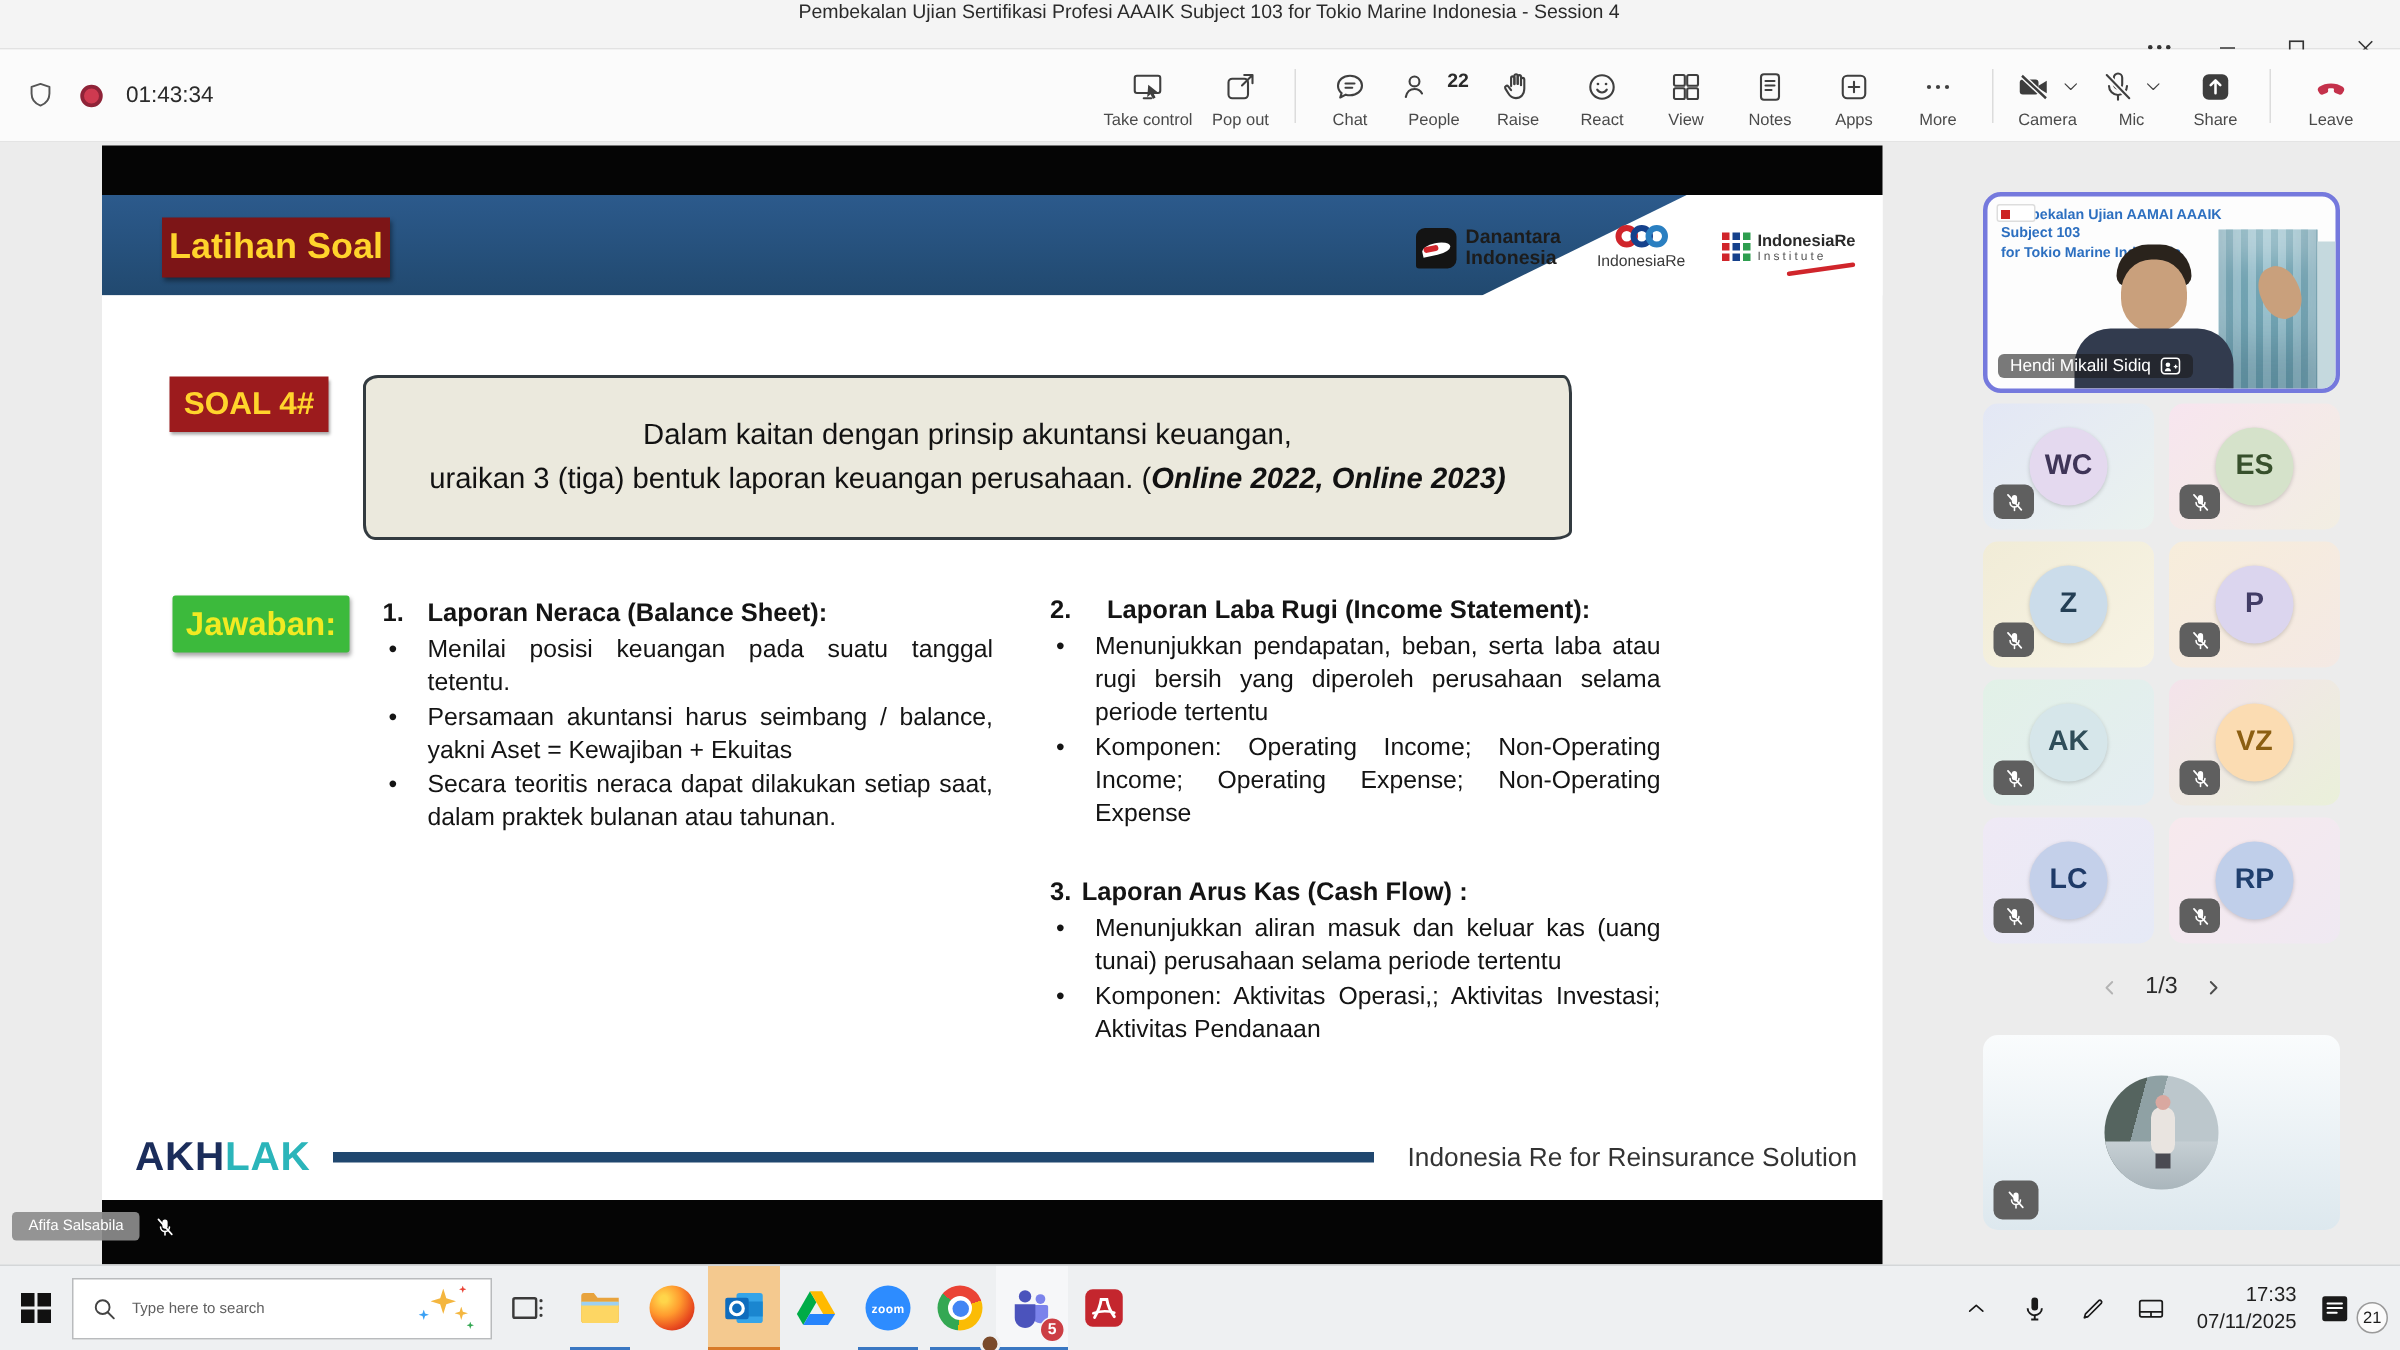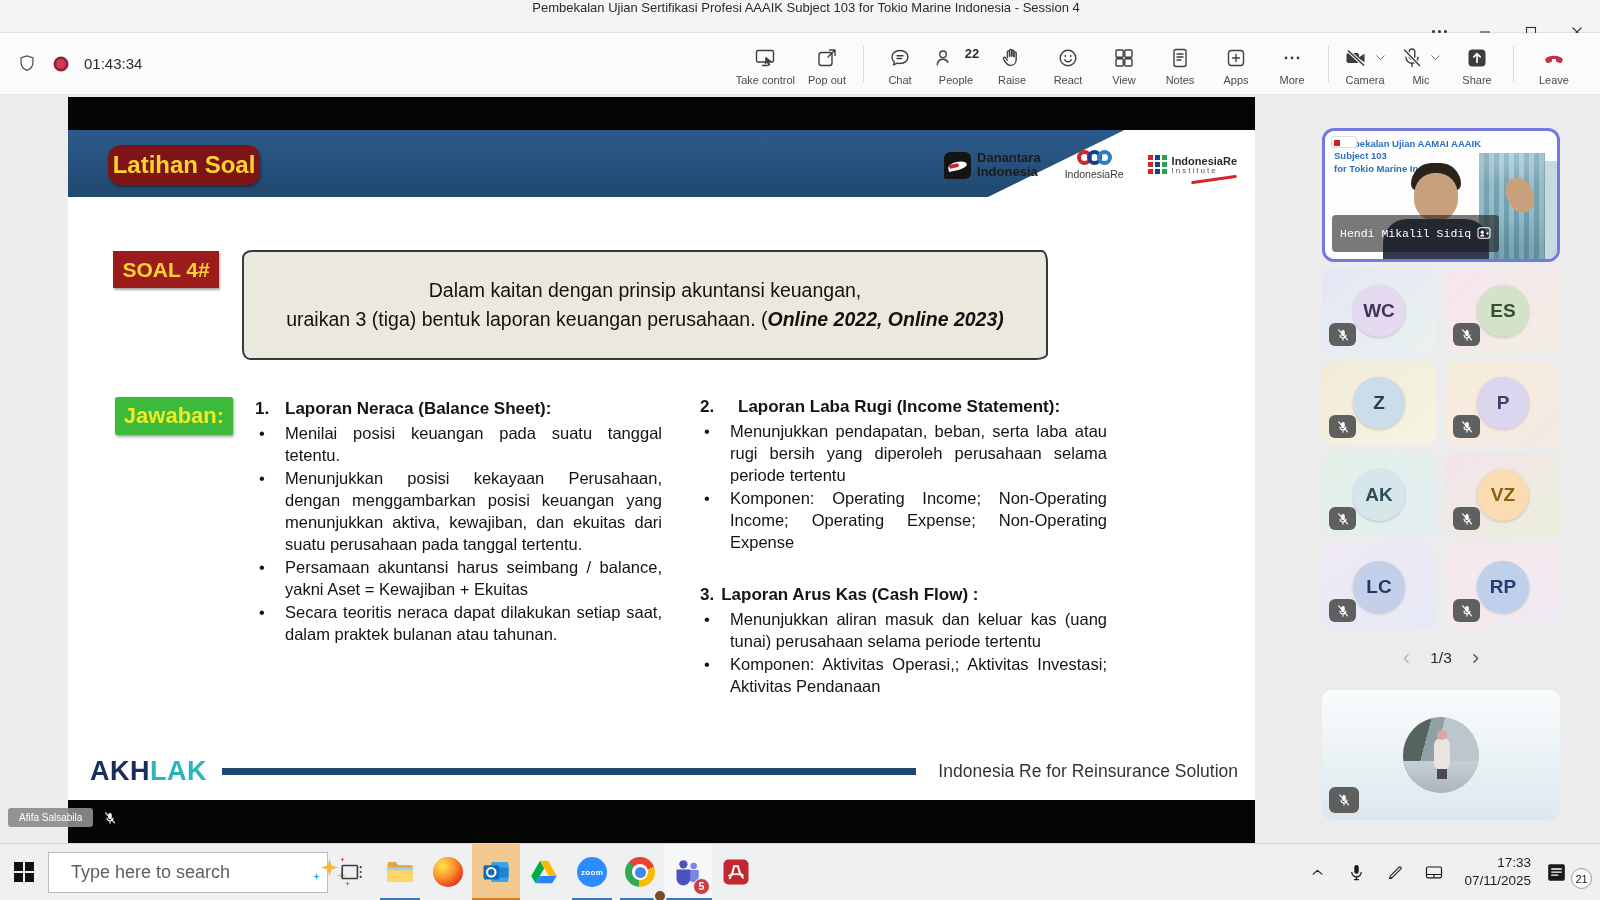--- a/index.html
+++ b/index.html
@@ -27,21 +27,21 @@
 
   
   .main { position:absolute; left:0; top:95px; width:1600px; height:748px; background:#ececec; }
   .slidewrap { position:absolute; left:68px; top:2px; width:1187px; height:746px; }
   .blacktop { position:absolute; left:0; top:0; width:100%; height:33px; background:#050505; }
   .blackbottom { position:absolute; left:0; bottom:0; width:100%; height:43px; background:#050505; }
   .slidebody { position:absolute; left:0; top:33px; width:100%; height:670px; background:#ffffff; }
 
   .banner { position:absolute; left:0; top:0; width:100%; height:67px; background:#fff; }
   .banner .blue { position:absolute; inset:0; background:linear-gradient(180deg,#2c5a8c,#21496f); clip-path:polygon(0 0, 89% 0, 77.5% 100%, 0 100%); }
-  .latihan { position:absolute; left:40px; top:15px; width:152px; height:40px; background:#7d1517; color:#ffd42c; font-size:24px; font-weight:bold; display:flex; align-items:center; justify-content:center; box-shadow:1px 2px 3px rgba(0,0,0,.4);border-radius:13px; }
+  .latihan { position:absolute; left:40px; top:15px; width:152px; height:40px; background:#7d1517; color:#ffd42c; font-size:24px; font-weight:bold; display:flex; align-items:center; justify-content:center; box-shadow:1px 2px 3px rgba(0,0,0,.4); }
   .logorow { position:absolute; right:18px; top:9px; height:52px; display:flex; align-items:center; gap:24px; }
   .logo-dan { display:flex; align-items:center; gap:6px; }
   .dan-ic { width:27px; height:27px; background:#141414; border-radius:6px 6px 6px 2px; position:relative; overflow:hidden; }
   .dan-ic::before { content:""; position:absolute; left:4px; top:10px; width:19px; height:8px; background:#fff; border-radius:50% 50% 50% 0; transform:rotate(-12deg); }
   .dan-ic::after { content:""; position:absolute; left:5px; top:12px; width:10px; height:4px; background:#d0252b; border-radius:2px; transform:rotate(-12deg); }
   .dan-tx { font-size:13px; font-weight:bold; color:#1c1c1c; line-height:1.05; }
   .logo-ire { display:flex; flex-direction:column; align-items:center; }
   .ire-circles { display:flex; }
   .ire-circles i { width:15px; height:15px; border-radius:50%; border:4px solid; display:inline-block; }
   .ire-circles i:nth-child(1){ border-color:#d0252b; }
@@ -87,21 +87,21 @@
   .speaker { position:relative; width:238px; height:134px; border:3px solid #7579dd; border-radius:12px; background:#fdfdfd; overflow:hidden; }
   .vbg-building { position:absolute; right:12px; top:22px; bottom:0; width:66px; background:repeating-linear-gradient(90deg,#9cc3cf 0 5px,#74a6b5 5px 10px); box-shadow:inset 0 -30px 30px rgba(20,60,80,.25), inset 0 20px 20px rgba(255,255,255,.3); }
   .vbg-building2 { position:absolute; right:0; top:30px; bottom:0; width:12px; background:#c5d9de; }
   .vbg-text { position:absolute; left:9px; top:7px; width:170px; font-size:9.5px; font-weight:bold; color:#2c6fc0; line-height:1.3; }
   .vbg-badge { position:absolute; left:6px; top:5px; width:26px; height:12px; background:#fff; border-radius:2px; border:1px solid #ddd; }
   .vbg-badge::before { content:""; position:absolute; left:2px; top:3px; width:6px; height:6px; background:#c22; }
   .sp-hair { position:absolute; left:86px; top:32px; width:50px; height:28px; background:#2a231c; border-radius:24px 24px 8px 8px; }
   .sp-head { position:absolute; left:89px; top:42px; width:44px; height:48px; background:#c9a07c; border-radius:46%; }
   .sp-body { position:absolute; left:58px; bottom:0; width:106px; height:40px; background:#323b4e; border-radius:24px 24px 0 0; }
   .sp-hand { position:absolute; right:24px; top:46px; width:26px; height:36px; background:#c9a07c; border-radius:46%; transform:rotate(-24deg); }
-  .nametag { position:absolute; left:7px; bottom:7px; background:rgba(25,25,25,.58); border-radius:4px; padding:12px 8px; display:flex; align-items:flex-start; gap:6px; color:#fff; font-size:11.5px;font-family:Liberation Mono, monospace; }
+  .nametag { position:absolute; left:7px; bottom:7px; background:rgba(25,25,25,.58); border-radius:4px; padding:2px 8px; display:flex; align-items:flex-start; gap:6px; color:#fff; font-size:11.5px; }
 
   .pgrid { display:grid; grid-template-columns:114px 114px; grid-gap:8px 10px; margin-top:7px; }
   .ptile { position:relative; width:114px; height:84px; border-radius:10px; overflow:hidden; cursor:pointer; }
   .avatarc { position:absolute; left:50%; top:50%; transform:translate(-50%,-50%); width:52px; height:52px; border-radius:50%; display:flex; align-items:center; justify-content:center; font-size:19px; font-weight:600; box-shadow:0 1px 3px rgba(0,0,0,.18); }
   .micoff { position:absolute; left:7px; bottom:7px; width:27px; height:23px; background:#5f5f5f; border-radius:6px; display:flex; align-items:center; justify-content:center; }
 
   .pgn { display:flex; align-items:center; justify-content:center; gap:17px; margin-top:13px; height:32px; }
   .pgn .pg { font-size:15.5px; color:#2b2b2b; }
   .pgnbtn { display:flex; align-items:center; cursor:pointer; }
 
@@ -111,21 +111,21 @@
   .pperson { position:absolute; left:41%; top:28%; width:16px; height:32px; background:#e9e4e0; border-radius:7px; z-index:2; }
   .pperson::before { content:""; position:absolute; left:3px; top:-8px; width:10px; height:10px; border-radius:50%; background:#d9a8a0; }
   .pperson::after { content:""; position:absolute; left:3px; bottom:-9px; width:10px; height:10px; background:#4a4a52; }
 
   
   .taskbar { position:absolute; left:0; top:843px; width:1600px; height:57px; background:#eef0f2; border-top:1px solid #d4d6d8; display:flex; align-items:center; }
   .startbtn { width:48px; height:57px; display:flex; align-items:center; justify-content:center; cursor:pointer; }
   .winlogo { display:grid; grid-template-columns:9px 9px; grid-gap:2px; }
   .winlogo i { width:9px; height:9px; background:#111; }
   .searchbox { width:280px; height:41px; background:#fff; border:1px solid #b9bbbd; display:flex; align-items:center; padding:0 8px 0 12px; gap:10px; }
-  .searchbox input { border:none; outline:none; flex:1; font-size:18px; color:#444; font-family:"Liberation Sans",sans-serif; background:transparent; }
+  .searchbox input { border:none; outline:none; flex:1; font-size:10px; color:#444; font-family:"Liberation Sans",sans-serif; background:transparent; }
   .searchbox input::placeholder { color:#5f5f5f; }
   .sparkles { position:relative; width:40px; height:34px; flex:none; }
   .star4 { position:absolute; clip-path:polygon(50% 0,62% 38%,100% 50%,62% 62%,50% 100%,38% 62%,0 50%,38% 38%); background:#f4b63f; }
   .tslot { width:48px; height:57px; display:flex; align-items:center; justify-content:center; position:relative; cursor:pointer; }
   .tslot.openline::after { content:""; position:absolute; bottom:0; left:4px; right:4px; height:3px; background:#3a77c2; }
   .tslot.outlook { background:#f4c98f; }
   .tslot.outlook::after { content:""; position:absolute; bottom:0; left:0; right:0; height:3px; background:#d87a28; }
   .tslot.teamsslot { background:#f6f7f9; }
   .tslot.teamsslot::after { content:""; position:absolute; bottom:0; left:0; right:0; height:3px; background:#3a77c2; }
   .appic { width:30px; height:30px; position:relative; }
@@ -399,21 +399,20 @@
 
       <div class="jawaban">Jawaban:</div>
 
       <div class="colL">
         <div class="anshead">
           <span class="num">1.</span>
           <span>Laporan Neraca (Balance Sheet):</span>
         </div>
         <ul class="blts">
           <li>Menilai posisi keuangan pada suatu tanggal tetentu.</li>
-          <li>Menunjukkan posisi kekayaan Perusahaan, dengan menggambarkan posisi keuangan yang menunjukkan aktiva, kewajiban, dan ekuitas dari suatu perusahaan pada tanggal tertentu.</li>
           <li>Persamaan akuntansi harus seimbang / balance, yakni Aset = Kewajiban + Ekuitas</li>
           <li>Secara teoritis neraca dapat dilakukan setiap saat, dalam praktek bulanan atau tahunan.</li>
         </ul>
       </div>
 
       <div class="colR">
         <div class="anshead">
           <span class="num">2.</span>
           <span>Laporan Laba Rugi (Income Statement):</span>
         </div>

